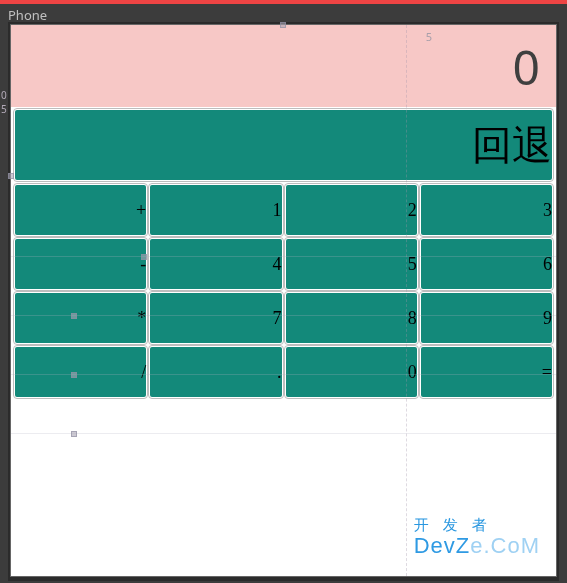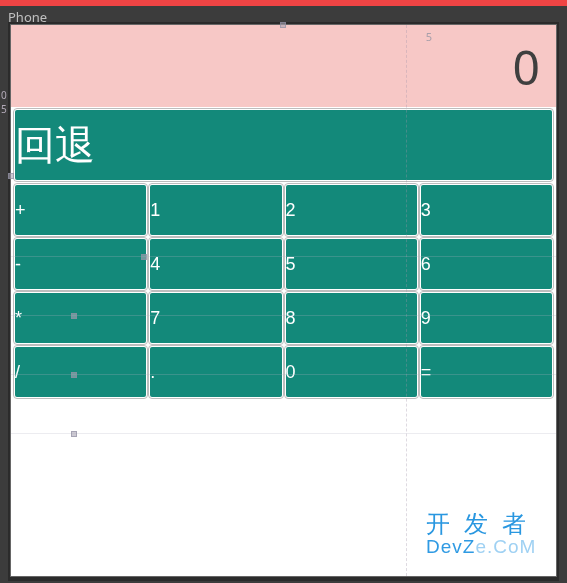--- a/index.html
+++ b/index.html
@@ -14,21 +14,21 @@
       height: 583px;
       overflow: hidden;
       position: relative;
     }
     .title-bar {
       background: #3c3c3c;
       color: #c0c0c0;
       padding: 2px 8px;
       font-size: 13px;
       height: 20px;
-      border-top: 6px solid #ef4444;
+      border-top: 4px solid #ef4444;
     }
     .canvas-wrapper {
       position: absolute;
       top: 22px;
       left: 8px;
       width: 551px;
       height: 559px;
       background: #2b2b2b;
     }
     .canvas {
@@ -74,31 +74,32 @@
       gap: 4px;
       padding: 3px 3px;
       position: relative;
     }
     .row.tight {
       padding-top: 2px;
       padding-bottom: 2px;
     }
     .btn {
       background: #13897a;
-      color: #ffffff;
+      color: #000000;
       border: none;
       border-radius: 2px;
       display: flex;
       align-items: center;
-      justify-content: flex-start;
+      justify-content: flex-end;
       font-weight: 400;
       flex: 1;
       outline: 1px solid #bdbdbd;
       outline-offset: 1px;
       cursor: pointer;
+      font-family: Liberation Serif, serif;
     }
     .btn-large {
       height: 70px;
       font-size: 40px;
     }
     .btn-small {
       height: 50px;
       font-size: 18px;
     }
     
@@ -142,26 +143,26 @@
       position:absolute;
       right:16px;
       bottom:18px;
       text-align:left;
       color:#2997e0;
       font-family: "SimSun","Songti SC",serif;
       line-height:1.1;
       pointer-events:none;
     }
     .watermark .line1 {
-      font-size:24px;
+      font-size:15px;
       letter-spacing:14px;
       margin-top:32px;
     }
     .watermark .line2 {
-      font-size:19px;
+      font-size:22px;
       font-family: Arial, sans-serif;
       letter-spacing:1px;
       color:#2f9ae3;
     }
     .watermark .line2 .faint { color:#9fd1f3; }
   </style>
 </head>
 <body>
 
 <div class="title-bar">

